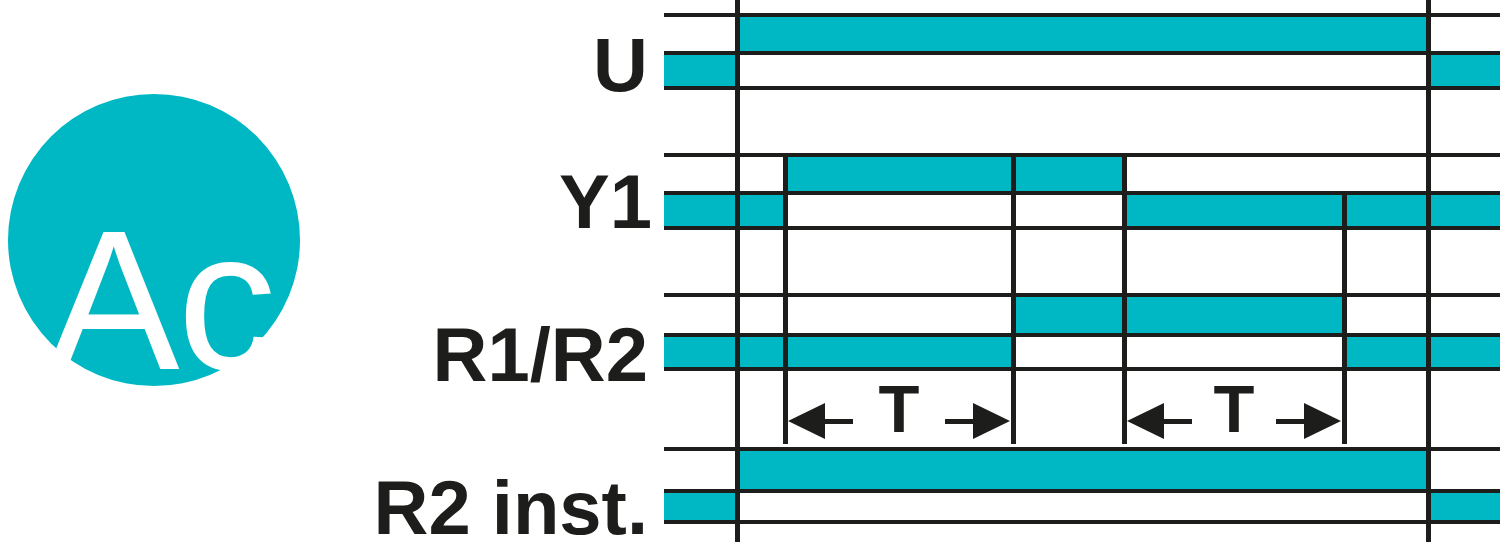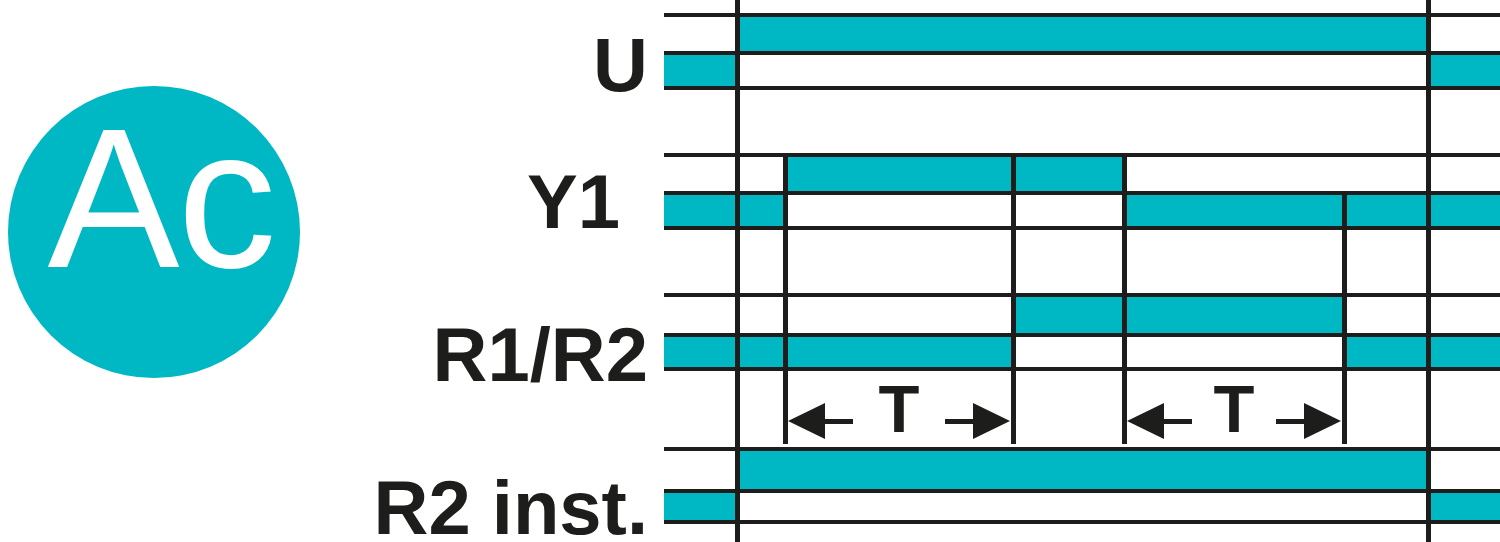--- a/index.html
+++ b/index.html
@@ -5,24 +5,24 @@
   html,body{margin:0;padding:0;background:#fff;}
   .stage{
     position:relative;
     width:1500px;height:542px;
     background:var(--bg,#fff);
     overflow:hidden;
     font-family:"Liberation Sans",sans-serif;
   }
   
   .badge{
-    position:absolute;left:8px;top:86px;width:292px;height:292px;
+    position:absolute;left:8px;top:94px;width:292px;height:292px;
     border-radius:50%;
     background:var(--teal,#00b8c4);
-    display:flex;align-items:flex-start;justify-content:center;
+    display:flex;align-items:flex-end;justify-content:center;
   }
   .badge-text{
     font:400 198px/1 "Liberation Sans",sans-serif;
     color:var(--badge-ink,#ffffff);
     transform:translate(7px,14px);
     letter-spacing:-2px;
   }
   
   .bar{position:absolute;background:var(--teal,#00b8c4);}
   .hline{position:absolute;height:4px;background:var(--line,#1d1d1b);}
@@ -57,21 +57,21 @@
       <div class="hline" style="left: 664px; top: 13px; width: 836px;"></div>
       <div class="hline" style="left: 664px; top: 51px; width: 836px;"></div>
       <div class="hline" style="left: 664px; top: 86px; width: 836px;"></div>
       <div class="lbl" style="right: 852px; top: 27px;">U</div>
       <div class="bar" style="left: 664px; top: 193px; width: 121px; height: 35px;"></div>
       <div class="bar" style="left: 1124px; top: 193px; width: 376px; height: 35px;"></div>
       <div class="bar" style="left: 785px; top: 155px; width: 339px; height: 38px;"></div>
       <div class="hline" style="left: 664px; top: 153px; width: 836px;"></div>
       <div class="hline" style="left: 664px; top: 191px; width: 836px;"></div>
       <div class="hline" style="left: 664px; top: 226px; width: 836px;"></div>
-      <div class="lbl" style="right: 880px; top: 164px;">Y1</div>
+      <div class="lbl" style="right: 848px; top: 164px;">Y1</div>
       <div class="bar" style="left: 664px; top: 335px; width: 349px; height: 34px;"></div>
       <div class="bar" style="left: 1344px; top: 335px; width: 156px; height: 34px;"></div>
       <div class="bar" style="left: 1013px; top: 295px; width: 331px; height: 40px;"></div>
       <div class="hline" style="left: 664px; top: 293px; width: 836px;"></div>
       <div class="hline" style="left: 664px; top: 333px; width: 836px;"></div>
       <div class="hline" style="left: 664px; top: 367px; width: 836px;"></div>
       <div class="lbl" style="right: 852px; top: 317px;">R1/R2</div>
       <div class="bar" style="left: 664px; top: 491px; width: 73px; height: 31px;"></div>
       <div class="bar" style="left: 1428px; top: 491px; width: 72px; height: 31px;"></div>
       <div class="bar" style="left: 737px; top: 449px; width: 691px; height: 42px;"></div>

